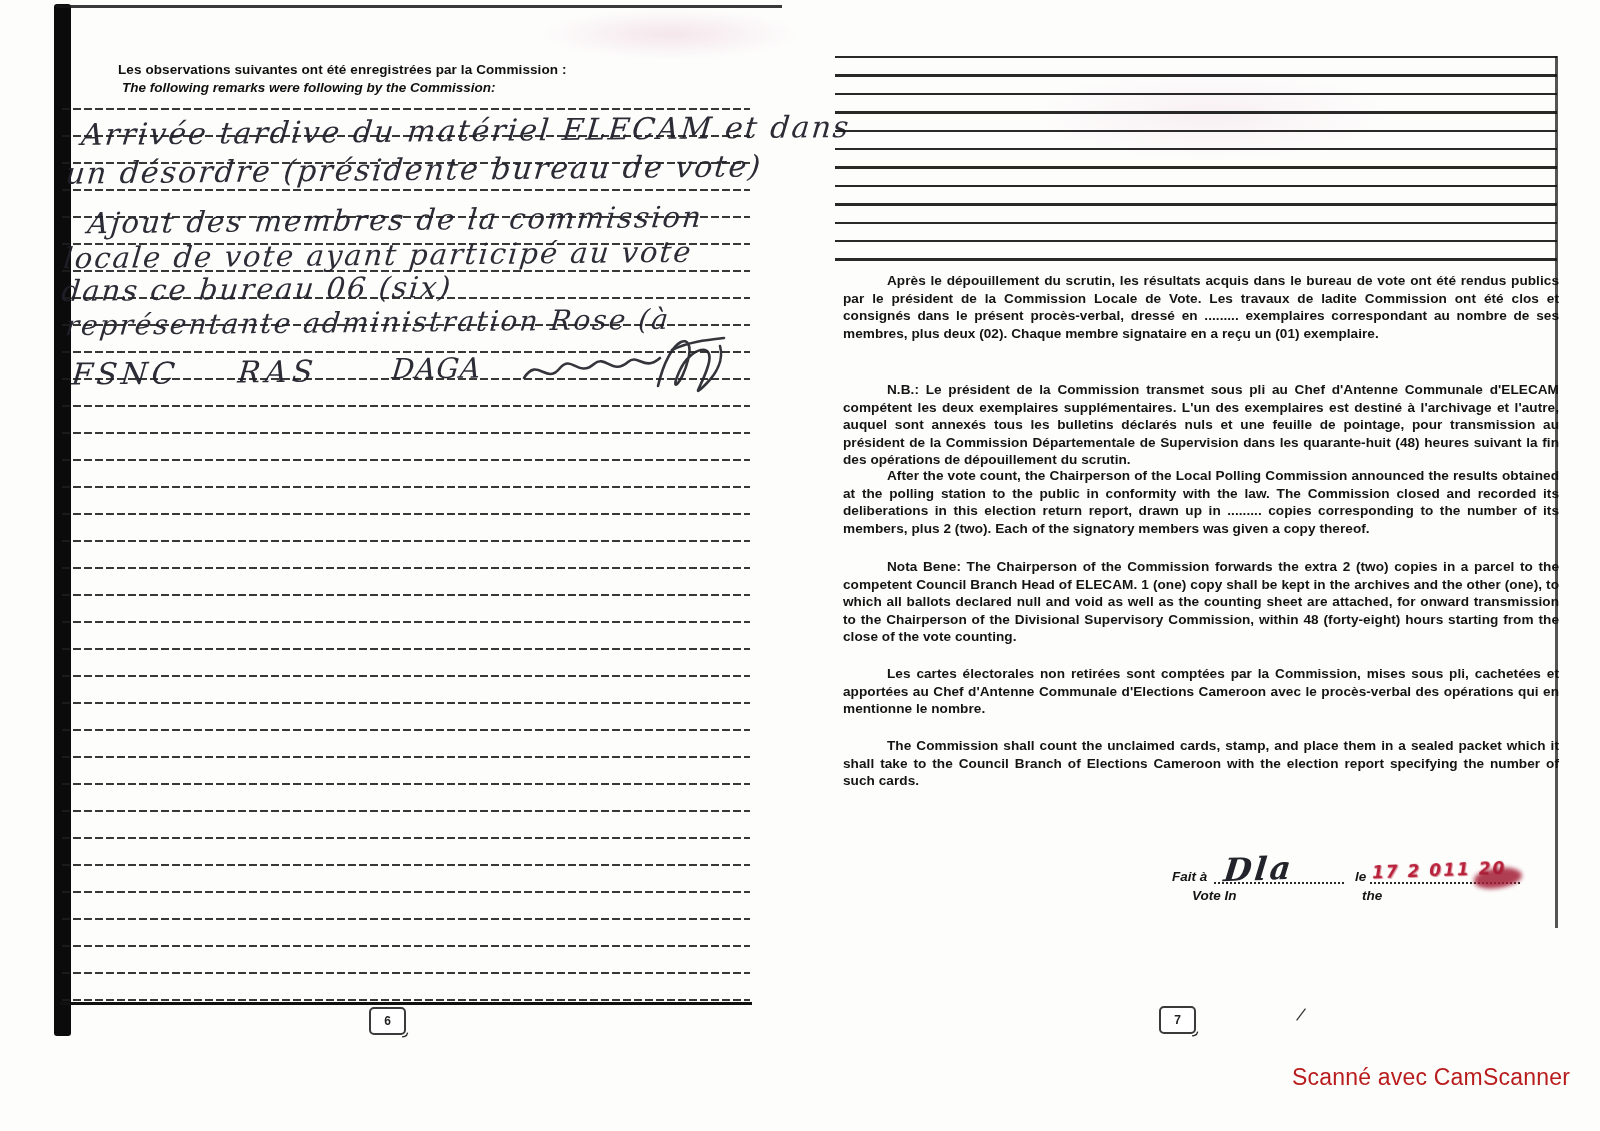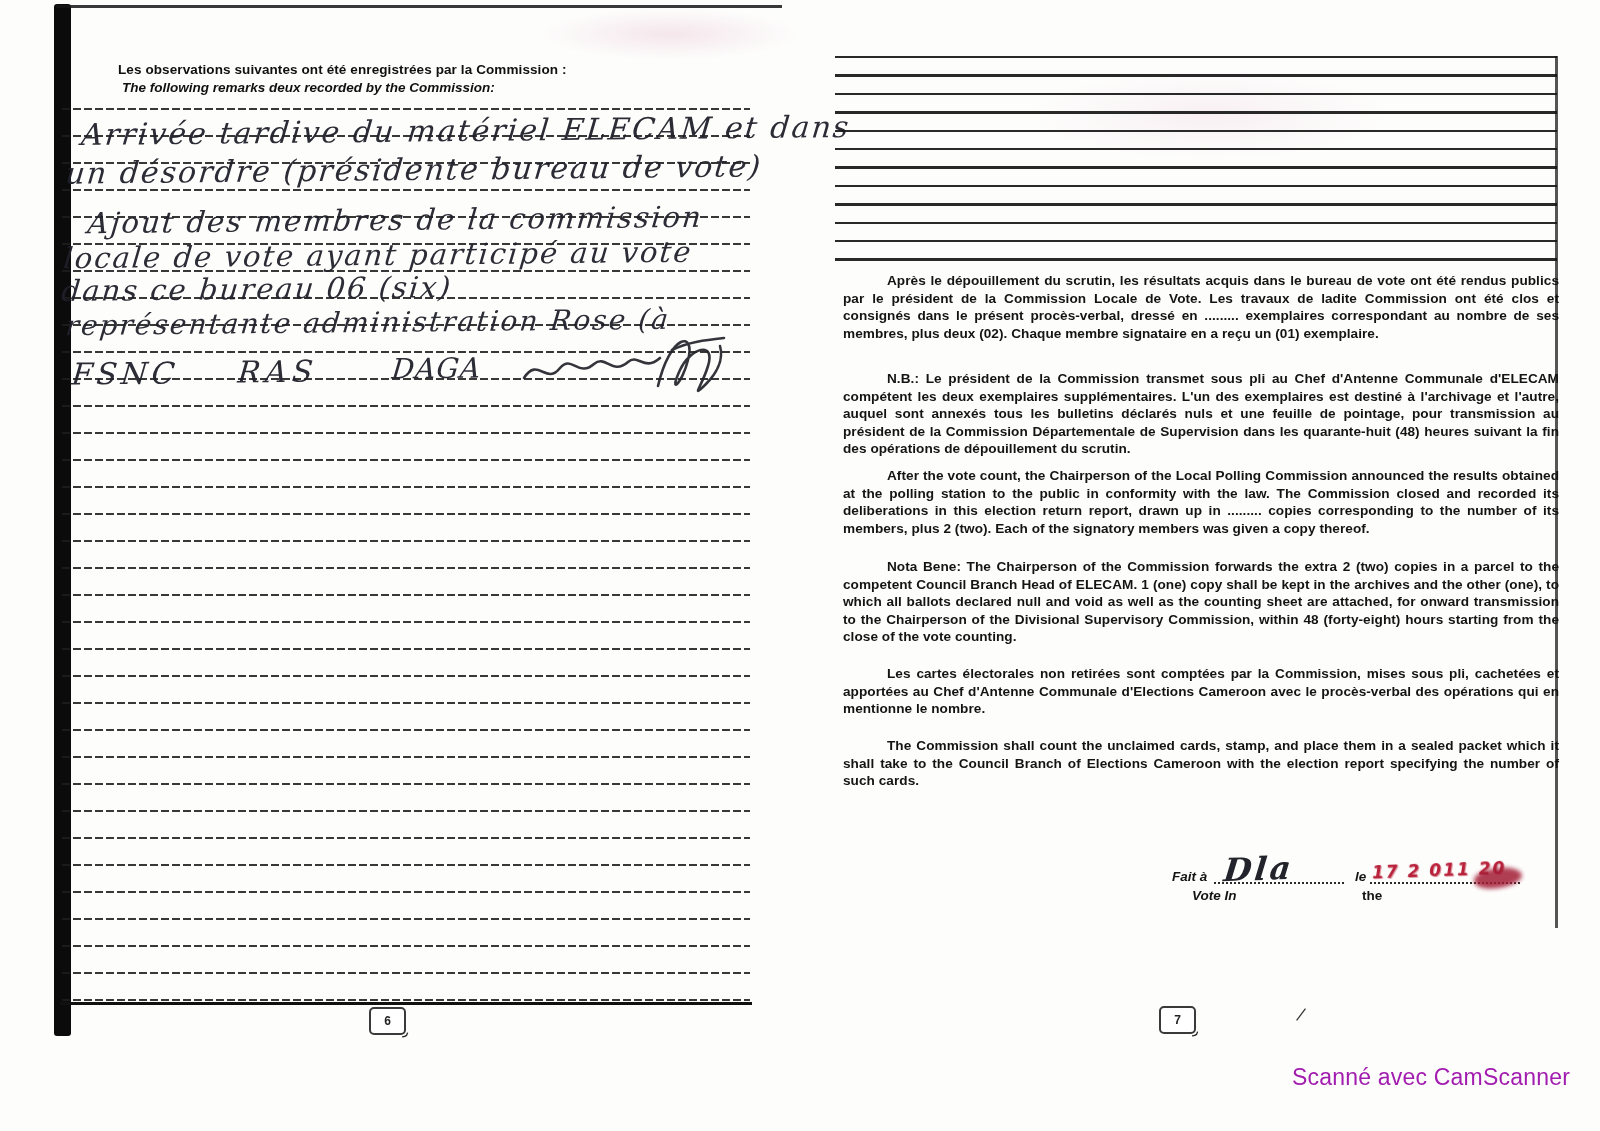--- a/index.html
+++ b/index.html
@@ -65,21 +65,21 @@
     transform:rotate(8deg); font-weight:700; }
   .tick-mark { position:absolute; left:1298px; top:1005px; font-size:18px; color:#333;
     transform:rotate(12deg); font-style:italic; }
 
   
   .para { position:absolute; left:843px; width:716px; font-size:13.6px;
     line-height:17.6px; font-weight:700; color:#141414; text-align:justify;
     text-indent:44px; letter-spacing:.05px; }
   .para.italic { }
   .p1 { top:272px; }
-  .p2 { top:370px; }
+  .p2 { top:381px; }
   .p3 { top:467px; }
   .p4 { top:558px; }
   .p5 { top:665px; }
   .p6 { top:737px; }
   .p7 { top:806px; }
   .p7 .en { font-style:italic; }
 
   
   .fait-row { position:absolute; left:1172px; top:866px; width:390px; height:26px;
     font-size:13.5px; font-weight:700; font-style:italic; color:#141414;text-align:right; }
@@ -95,39 +95,39 @@
   .date-stamp { position:absolute; left:200px; top:-6px; font-family:"DejaVu Sans",sans-serif;
     font-weight:700; font-size:17px; color:#b8213a; letter-spacing:2px;
     transform:rotate(-2deg); filter:blur(.35px);
     text-shadow:1px 1px 0 rgba(184,33,58,.45); white-space:nowrap; }
   .stamp-blob { position:absolute; left:302px; top:2px; width:48px; height:20px;
     background:#a31d36; border-radius:45% 60% 50% 55%; filter:blur(2px);
     opacity:.85; transform:rotate(-10deg); }
   .donein-label { position:absolute; left:1192px; top:888px; font-size:13.5px;
     font-weight:700; font-style:italic; color:#141414; }
   .the-label { position:absolute; left:1362px; top:888px; font-size:13.5px;
-    font-weight:700; color:#141414; }
+    font-weight:700; font-style:italic; color:#141414; }
 
   
   .camscanner { position:absolute; left:1292px; top:1064px; font-size:23px;
-    color:#a21caf; letter-spacing:.2px; }
+    color:#b91c1c; letter-spacing:.2px; }
 </style>
 </head>
 <body>
 
 <div id="canvas">
 
   <div class="edge-bar-left"></div>
   <div class="edge-line-top"></div>
   <div class="edge-line-right"></div>
   <div class="smudge smudge-1"></div>
   <div class="smudge smudge-2"></div>
 
   <div class="lp-header">Les observations suivantes ont été enregistrées par la Commission :</div>
-  <div class="lp-header-en">The following remarks deux recorded by the Commission:</div>
+  <div class="lp-header-en">The following remarks were following by the Commission:</div>
 
   <div id="left-lines">
       <div class="rule-dashed" style="top: 0px;"></div>
       <div class="rule-dashed" style="top: 27px;"></div>
       <div class="rule-dashed" style="top: 54px;"></div>
       <div class="rule-dashed" style="top: 81px;"></div>
       <div class="rule-dashed" style="top: 108px;"></div>
       <div class="rule-dashed" style="top: 135px;"></div>
       <div class="rule-dashed" style="top: 162px;"></div>
       <div class="rule-dashed" style="top: 189px;"></div>

